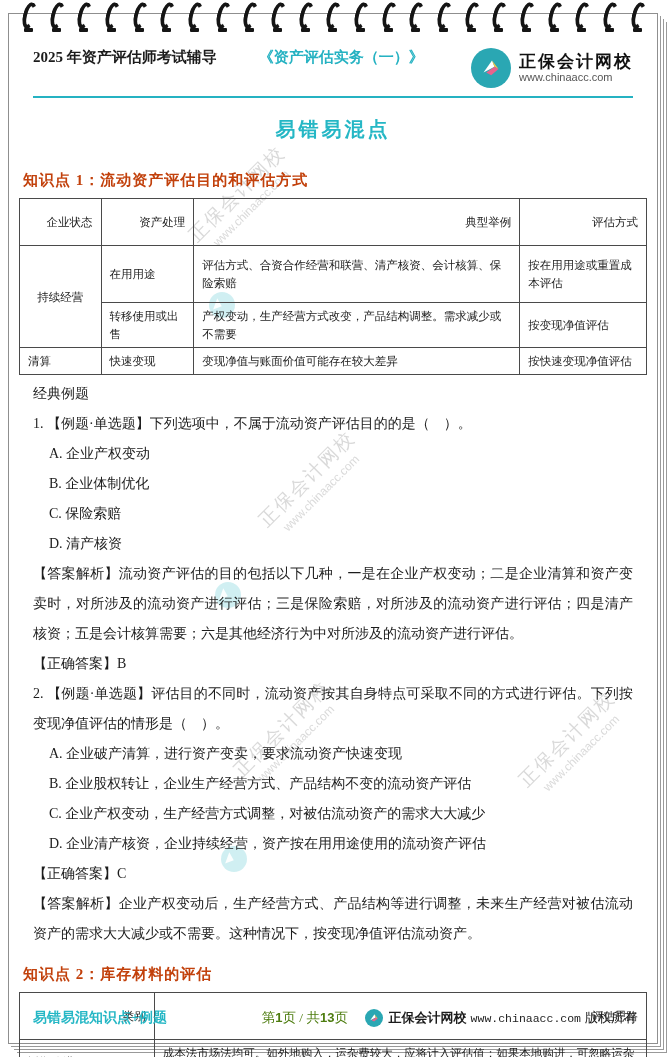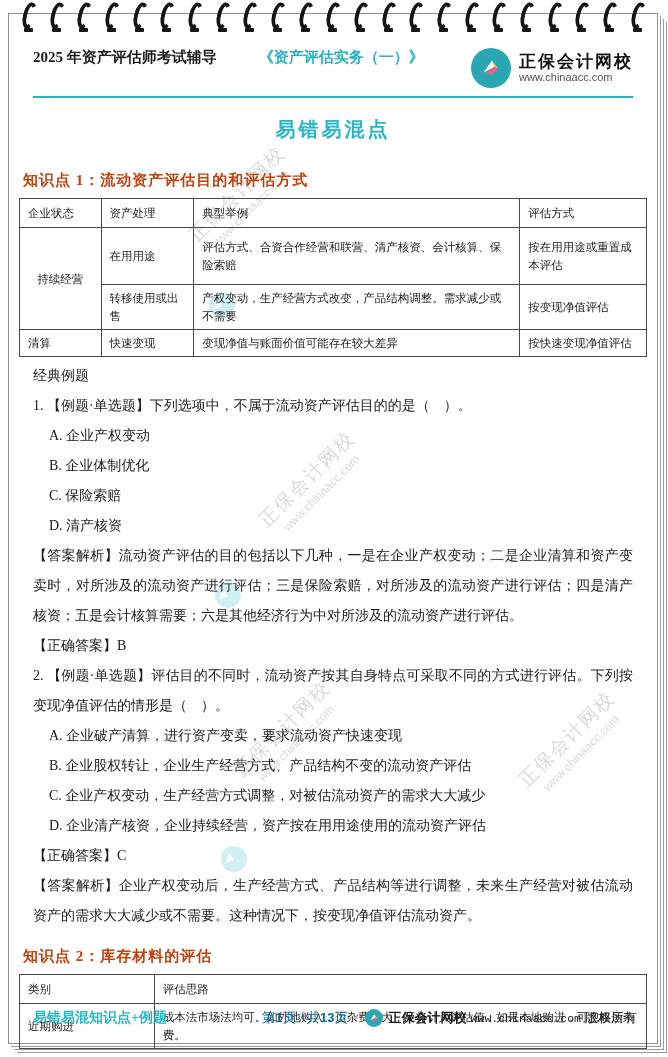--- a/index.html
+++ b/index.html
@@ -33,32 +33,32 @@
   .brand-text .name{font-size:17px;font-weight:bold;letter-spacing:2px;color:#111;}
   .brand-text .url{font-size:11px;color:#555;font-family:"Liberation Sans","DejaVu Sans",sans-serif;}
   .header-rule{margin:8px 24px 0 24px;border-bottom:2px solid #25b2c2;}
   
   .page-title{text-align:center;color:#25b7c5;font-size:20px;font-weight:bold;letter-spacing:3px;margin-top:18px;position:relative;z-index:2;}
   .content{padding:0 24px;position:relative;z-index:2;}
   .kp-heading{color:#c2410c;font-size:15px;font-weight:bold;margin:28px 0 8px -10px;letter-spacing:1px;}
   .kp-heading.second{margin-top:16px;}
   table.t{border-collapse:collapse;width:calc(100% + 28px);margin:0 -14px;font-size:11.5px;table-layout:fixed;}
   .t th,.t td{border:1px solid #4a4a4a;padding:4px 8px;line-height:18px;vertical-align:middle;word-break:break-all;}
-  .t th{font-weight:normal;text-align:left;padding:5px 8px;}
+  .t th{font-weight:normal;text-align:right;padding:14px 8px;}
   .t td{text-align:left;}
   .t td.c{text-align:center;}
   .t tr.tall td{padding:10px 8px;}
   .body-text{font-size:14px;}
   .body-text p{margin:0;line-height:30px;text-align:justify;}
   .body-text p.label{margin-top:4px;}
   .body-text p.opt{margin-left:16px;text-align:left;}
   
   .footer{position:absolute;left:24px;right:20px;bottom:16px;display:flex;align-items:center;z-index:2;}
   .footer .left{color:#25b7c5;font-weight:bold;font-size:14px;}
-  .footer .pager{color:#0369a1;font-size:13.5px;position:absolute;left:45%;transform:translateX(-50%);white-space:nowrap;}
+  .footer .pager{color:#4d7c0f;font-size:13.5px;position:absolute;left:45%;transform:translateX(-50%);white-space:nowrap;}
   .footer .pager b{font-family:"Liberation Sans","DejaVu Sans",sans-serif;font-size:13px;}
   .footer .right{margin-left:auto;display:flex;align-items:center;gap:4px;white-space:nowrap;}
   .footer .right .fname{font-size:13px;font-weight:bold;}
   .footer .right .furl{font-size:11.5px;font-family:"Liberation Mono","DejaVu Sans Mono",monospace;}
   .footer .right .fcopy{font-size:13px;}
   .f-circle{width:18px;height:18px;border-radius:50%;background:#2aa7b3;display:flex;align-items:center;justify-content:center;margin-right:2px;}
   
   .wm{position:absolute;z-index:1;transform:rotate(-45deg);color:rgba(130,130,130,0.30);text-align:center;pointer-events:none;}
   .wm .l1{font-size:19px;letter-spacing:2px;}
   .wm .l2{font-size:12px;font-family:"Liberation Sans","DejaVu Sans",sans-serif;}

